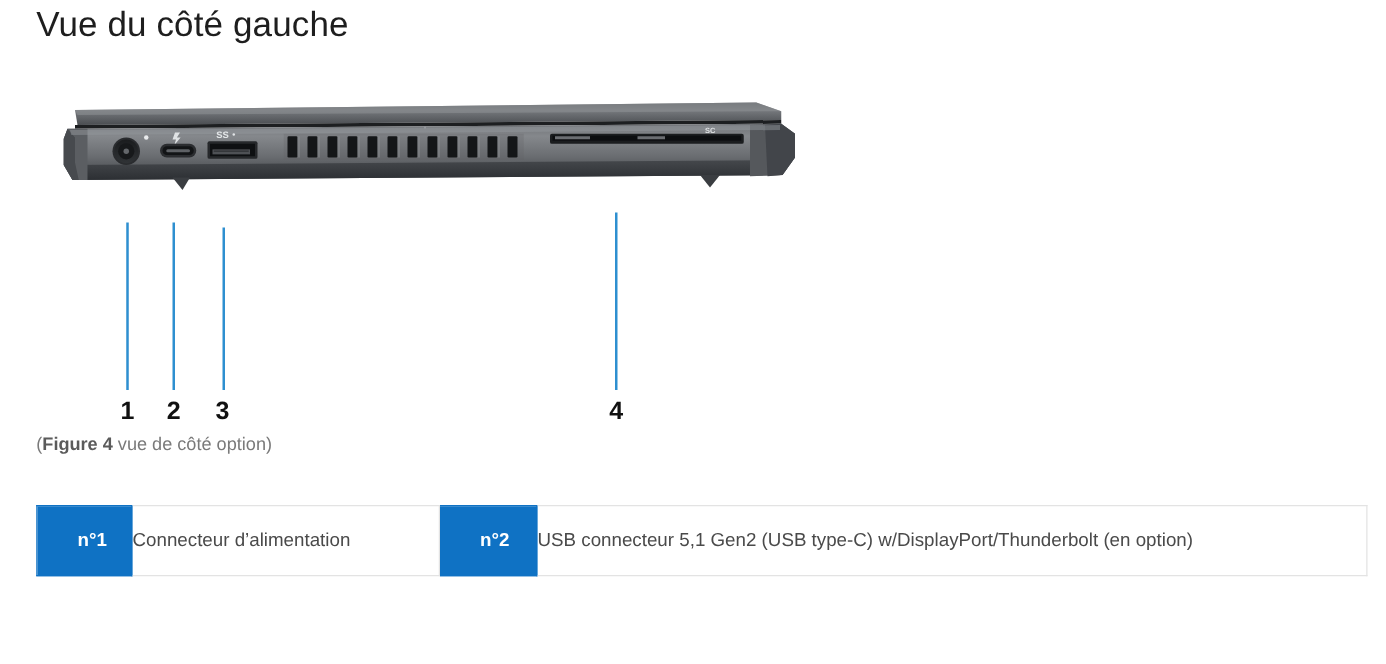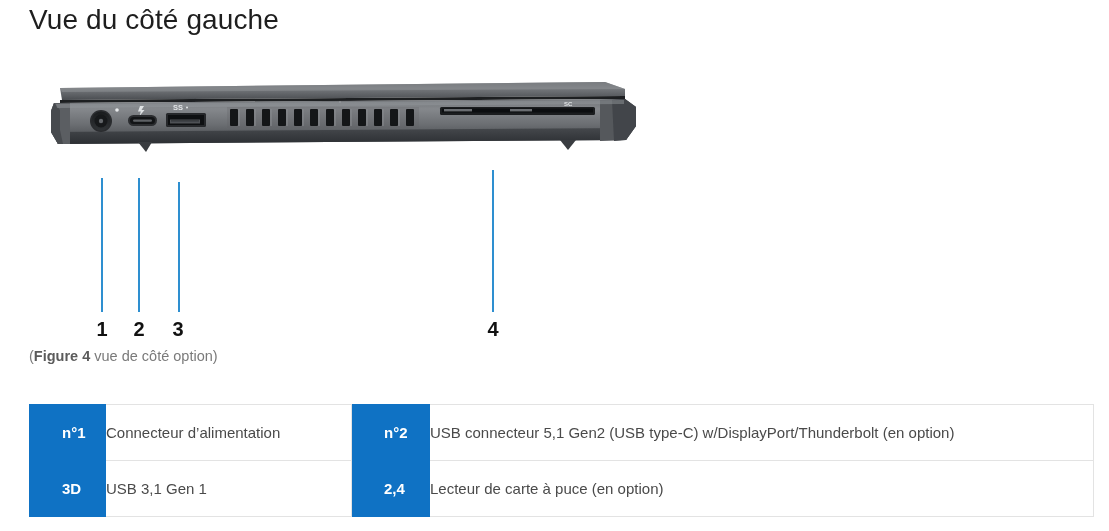--- a/index.html
+++ b/index.html
@@ -267,20 +267,14 @@
       <col class="col-k2">
       <col class="col-v2">
   </colgroup>
   <tbody>
     <tr>
       <td class="key">n°1</td>
       <td class="val">Connecteur d’alimentation</td>
       <td class="key">n°2</td>
       <td class="val">USB connecteur 5,1 Gen2 (USB type-C) w/DisplayPort/Thunderbolt (en option)</td>
     </tr>
-    <tr>
-      <td class="key">3D</td>
-      <td class="val">USB 3,1 Gen 1</td>
-      <td class="key">2,4</td>
-      <td class="val">Lecteur de carte à puce (en option)</td>
-    </tr>
   </tbody>
 </table>
 
 </body></html>

